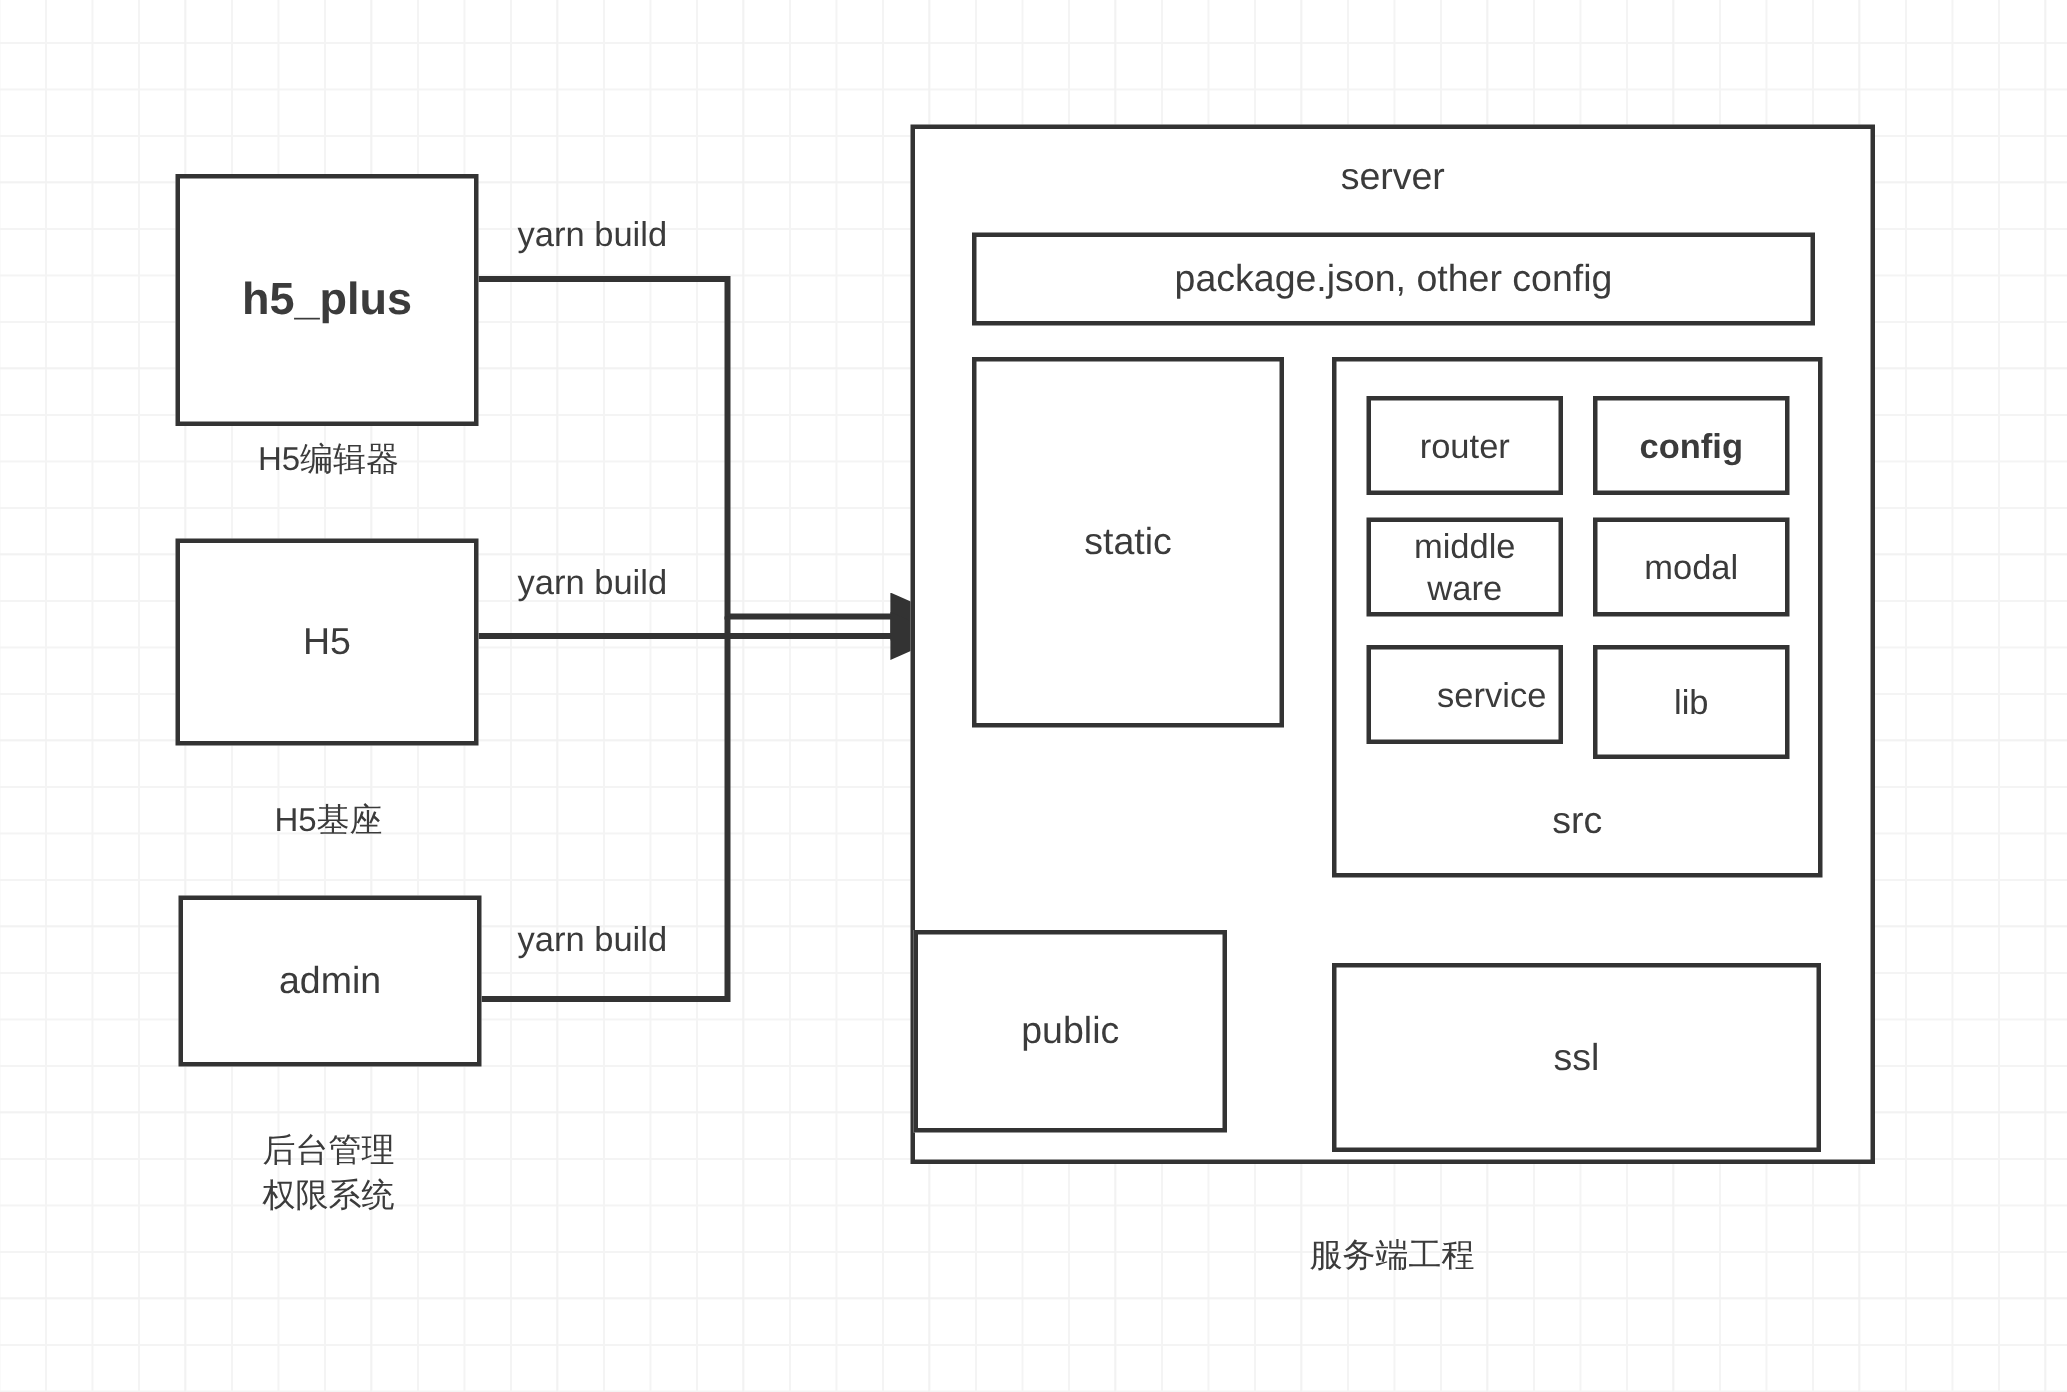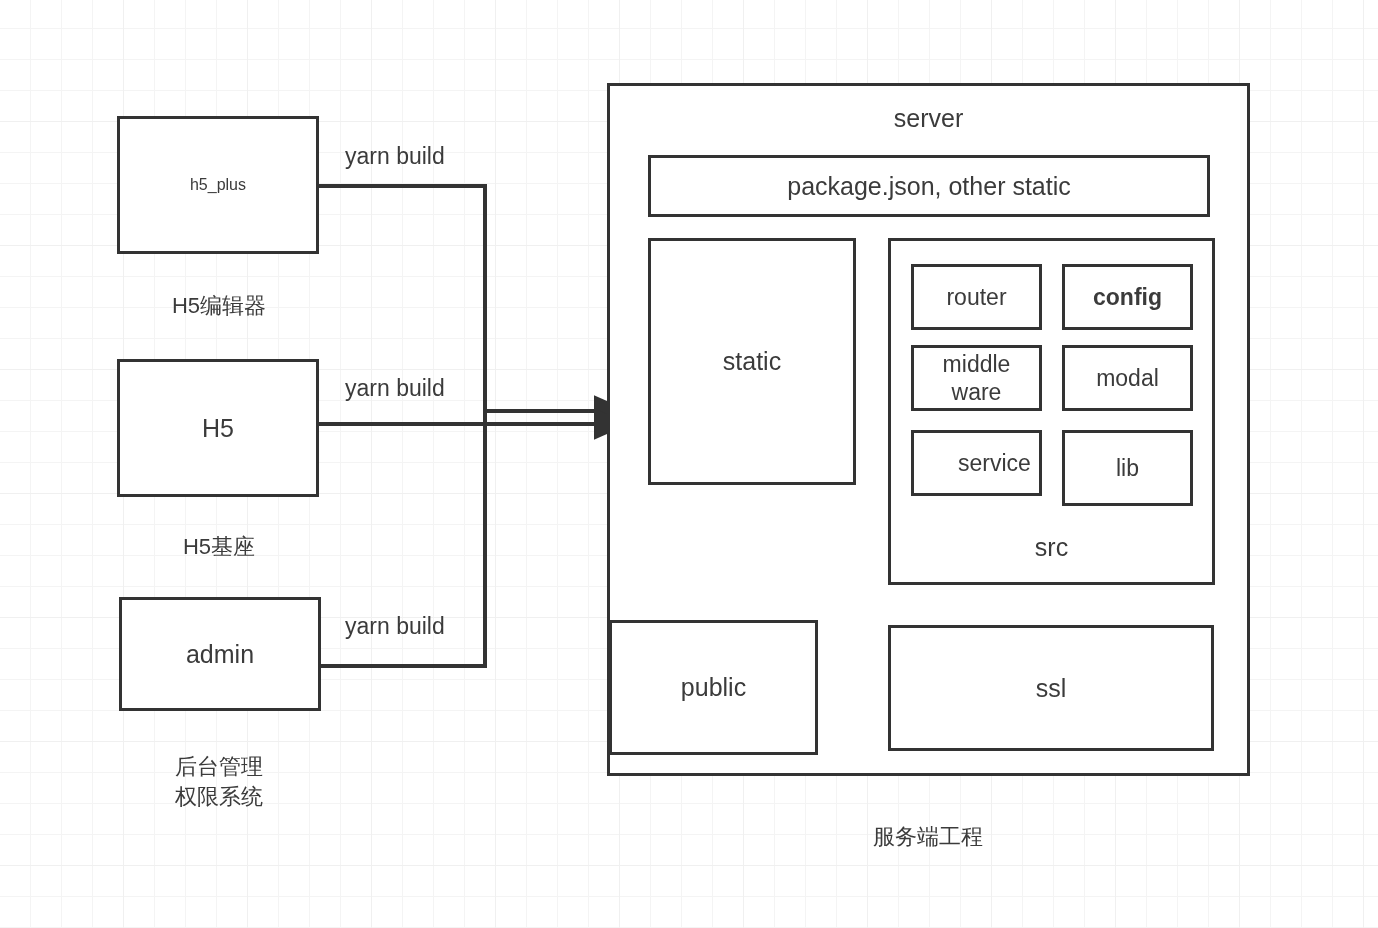--- a/index.html
+++ b/index.html
@@ -55,21 +55,21 @@
     white-space: nowrap;
   }
   .container-title {
     position: absolute;
     text-align: center;
     color: #3b3b3b;
     white-space: nowrap;
   }
 
   
-  #box-h5plus { left: 117px; top: 116px;  width: 202px; height: 138px; font-size: 16px; }
+  #box-h5plus { left: 117px; top: 116px;  width: 202px; height: 168px; font-size: 30px; font-weight: bold; }
   #box-h5     { left: 117px; top: 359px;  width: 202px; height: 138px; font-size: 25px; }
   #box-admin  { left: 119px; top: 597px;  width: 202px; height: 114px; font-size: 25px; }
 
   #cap-h5plus { left: 119px; top: 291px;  width: 200px; font-size: 22px; }
   #cap-h5     { left: 119px; top: 532px;  width: 200px; font-size: 22px; }
   #cap-admin  { left: 119px; top: 752px;  width: 200px; font-size: 22px; }
 
   #lbl-build-1 { left: 345px; top: 143px; font-size: 23px; }
   #lbl-build-2 { left: 345px; top: 375px; font-size: 23px; }
   #lbl-build-3 { left: 345px; top: 613px; font-size: 23px; }
@@ -84,21 +84,21 @@
   #src-title  { left: 888px; top: 533px; width: 327px; font-size: 25px; }
 
   #box-router { left: 911px; top: 264px; width: 131px; height: 66px; font-size: 23px; }
   #box-config { left: 1062px; top: 264px; width: 131px; height: 66px; font-size: 23px; font-weight: bold; }
   #box-middle { left: 911px; top: 345px; width: 131px; height: 66px; font-size: 23px; }
   #box-modal  { left: 1062px; top: 345px; width: 131px; height: 66px; font-size: 23px; }
   #box-service{ left: 911px; top: 430px; width: 131px; height: 66px; font-size: 23px; padding-left: 36px; }
   #box-lib    { left: 1062px; top: 430px; width: 131px; height: 76px; font-size: 23px; }
 
   #box-public { left: 609px; top: 620px; width: 209px; height: 135px; font-size: 25px; }
-  #box-ssl    { left: 888px; top: 625px; width: 326px; height: 126px; font-size: 25px; }
+  #box-ssl    { left: 888px; top: 642px; width: 326px; height: 126px; font-size: 25px; }
 
   #cap-server { left: 760px; top: 822px; width: 336px; font-size: 22px; }
 
   #connectors {
     position: absolute;
     left: 0; top: 0;
     width: 1378px; height: 928px;
     pointer-events: none;
   }
 </style>
@@ -138,21 +138,21 @@
 权限系统</div>
 
   <div class="edge-label" id="lbl-build-1">yarn build</div>
   <div class="edge-label" id="lbl-build-2">yarn build</div>
   <div class="edge-label" id="lbl-build-3">yarn build</div>
 
   <div class="box" id="server-box"></div>
   <div class="container-title" id="server-title">server</div>
 
   <div class="box" id="box-pkg">
-    <span class="box-label">package.json, other static</span>
+    <span class="box-label">package.json, other config</span>
   </div>
 
   <div class="box" id="box-static">
     <span class="box-label">static</span>
   </div>
 
   <div class="box" id="box-src"></div>
   <div class="container-title" id="src-title">src</div>
 
   <div class="box" id="box-router">

